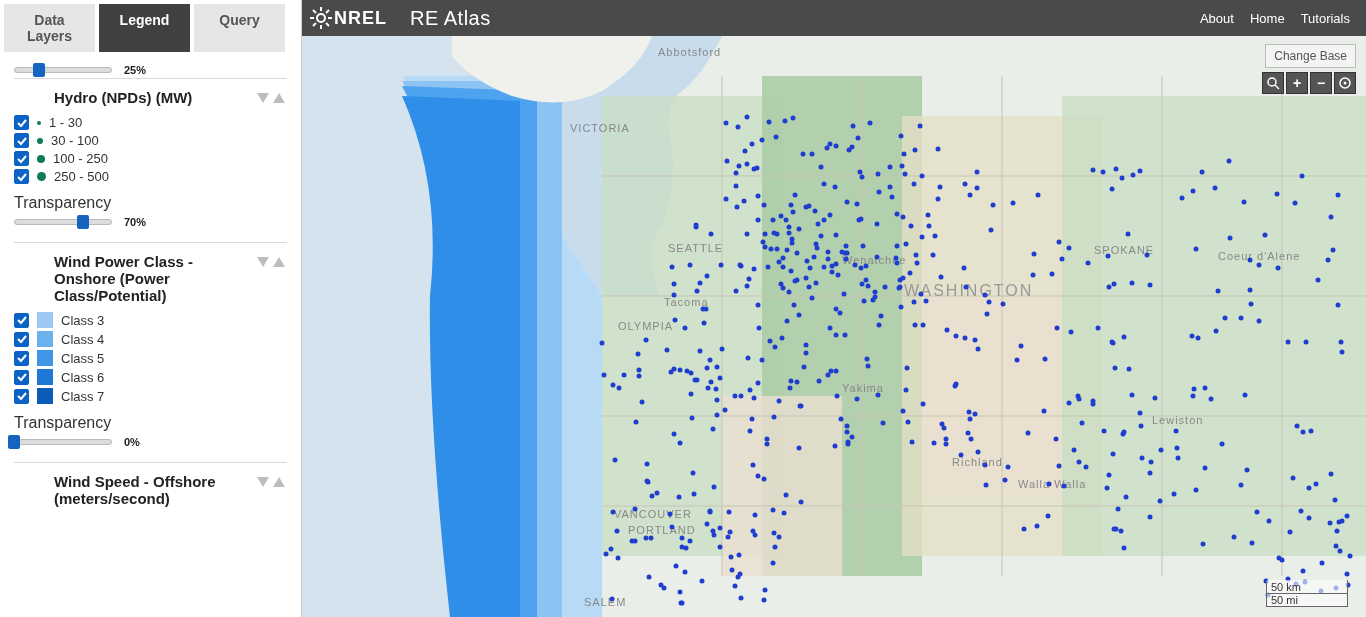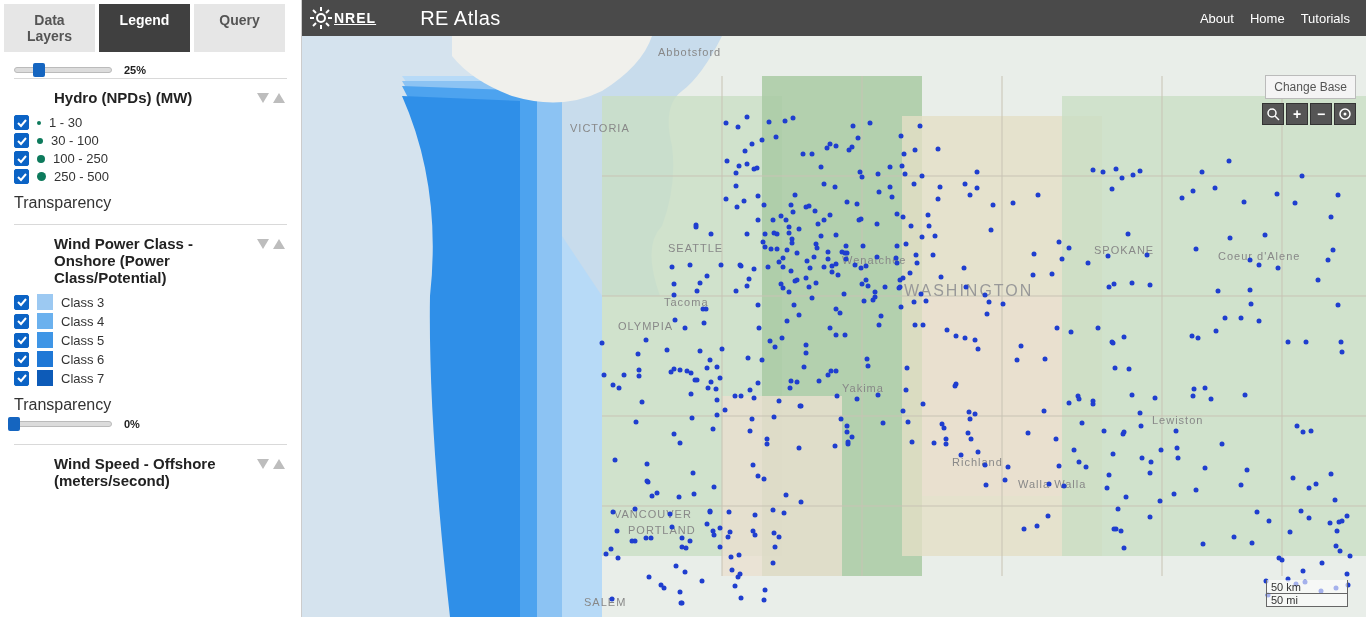--- a/index.html
+++ b/index.html
@@ -34,25 +34,25 @@
   .slider-row { display: flex; align-items: center; gap: 12px; margin-top: 2px; }
   .slider { position: relative; width: 98px; height: 16px; }
   .slider-track { position: absolute; top: 5px; left: 0; right: 0; height: 6px; background: #dcdcdc; border: 1px solid #bbb; border-radius: 3px; }
   .slider-thumb { position: absolute; top: 1px; width: 12px; height: 14px; background: #1565c0; border-radius: 2px; transform: translateX(-50%); cursor: pointer; }
   .slider-row .val { font-size: 11px; font-weight: bold; color: #222; }
 
   
   .maparea { position: relative; width: 1064px; height: 617px; background: #e3e8e5; }
   .topbar { position: absolute; top: 0; left: 0; right: 0; height: 36px; background: #4a4a4a; display: flex; align-items: center; color: #fff; z-index: 20; }
   .nrel-logo { display: flex; align-items: center; gap: 2px; margin-left: 8px; }
-  .re-title { font-size: 20px; font-weight: 300; margin-left: 44px; letter-spacing: 0.5px; }
+  .re-title { font-size: 20px; font-weight: 300; margin-left: 23px; letter-spacing: 0.5px; }
   .toplinks { margin-left: auto; display: flex; gap: 16px; margin-right: 16px; font-size: 13px; }
   .toplinks span { cursor: pointer; }
 
-  .map-controls { position: absolute; top: 44px; right: 10px; z-index: 15; display: flex; flex-direction: column; align-items: flex-end; gap: 4px; margin-top: 31px; }
+  .map-controls { position: absolute; top: 44px; right: 10px; z-index: 15; display: flex; flex-direction: column; align-items: flex-end; gap: 4px; }
   .change-base { background: #f4f4f4; border: 1px solid #bbb; padding: 4px 8px; font-size: 12px; color: #555; cursor: pointer; }
   .zoom-row { display: flex; gap: 2px; }
   .zbtn { width: 22px; height: 22px; background: #555; color: #fff; display: flex; align-items: center; justify-content: center; font-size: 14px; font-weight: bold; cursor: pointer; border: 1px solid #333; }
   .zbtn svg { display: block; }
 
   .scale { position: absolute; bottom: 10px; right: 18px; z-index: 15; font-size: 11px; color: #333; }
   .scale-bar { border: 1px solid #666; border-top: none; height: 14px; width: 82px; display: flex; align-items: center; padding-left: 4px; background: rgba(255,255,255,0.6); }
   .scale-bar + .scale-bar { border-top: 1px solid #666; margin-top: -1px; }
 
   .mapsvg { position: absolute; top: 36px; left: 0; width: 1064px; height: 581px; z-index: 5; }
@@ -139,20 +139,27 @@
             <span class="cb">
               <svg width="10" height="10" viewBox="0 0 10 10">
                 <polyline points="1,5 4,8 9,2" fill="none" stroke="#fff" stroke-width="2"></polyline>
               </svg>
             </span>
             <span class="swatch-dot" style="width:9px;height:9px;background:#0d7a5c"></span>
             <span>250 - 500</span>
           </div>
         </div>
       <div class="trans-label">Transparency</div>
+      <div class="slider-row">
+        <div class="slider">
+          <div class="slider-track"></div>
+          <div class="slider-thumb" id="thumb0" style="left: 70%;"></div>
+        </div>
+        <span class="val">70%</span>
+      </div>
     </div>
 
     <div class="section">
       <div class="section-head">
         <div class="section-title">Wind Power Class - Onshore (Power Class/Potential)</div>
         <div class="arrows">
           <span>
               <svg width="16" height="18">
                 <polygon points="8,14 2,4 14,4" fill="#bdbdbd"></polygon>
               </svg>
@@ -250,21 +257,21 @@
             <line x1="11" y1="0" x2="11" y2="4"></line>
             <line x1="11" y1="18" x2="11" y2="22"></line>
             <line x1="0" y1="11" x2="4" y2="11"></line>
             <line x1="18" y1="11" x2="22" y2="11"></line>
             <line x1="3" y1="3" x2="6" y2="6"></line>
             <line x1="16" y1="16" x2="19" y2="19"></line>
             <line x1="3" y1="19" x2="6" y2="16"></line>
             <line x1="16" y1="6" x2="19" y2="3"></line>
           </g>
         </svg>
-      <span style="font-weight:bold;font-size:14px;letter-spacing:1px;text-decoration:underline;">NREL</span>
+      <span style="font-weight:bold;font-size:18px;letter-spacing:1px;">NREL</span>
     </span>
     <span class="re-title">RE Atlas</span>
     <div class="toplinks">
       <span>About</span>
       <span>Home</span>
       <span>Tutorials</span>
     </div>
   </div>
 
   <div class="map-controls">

